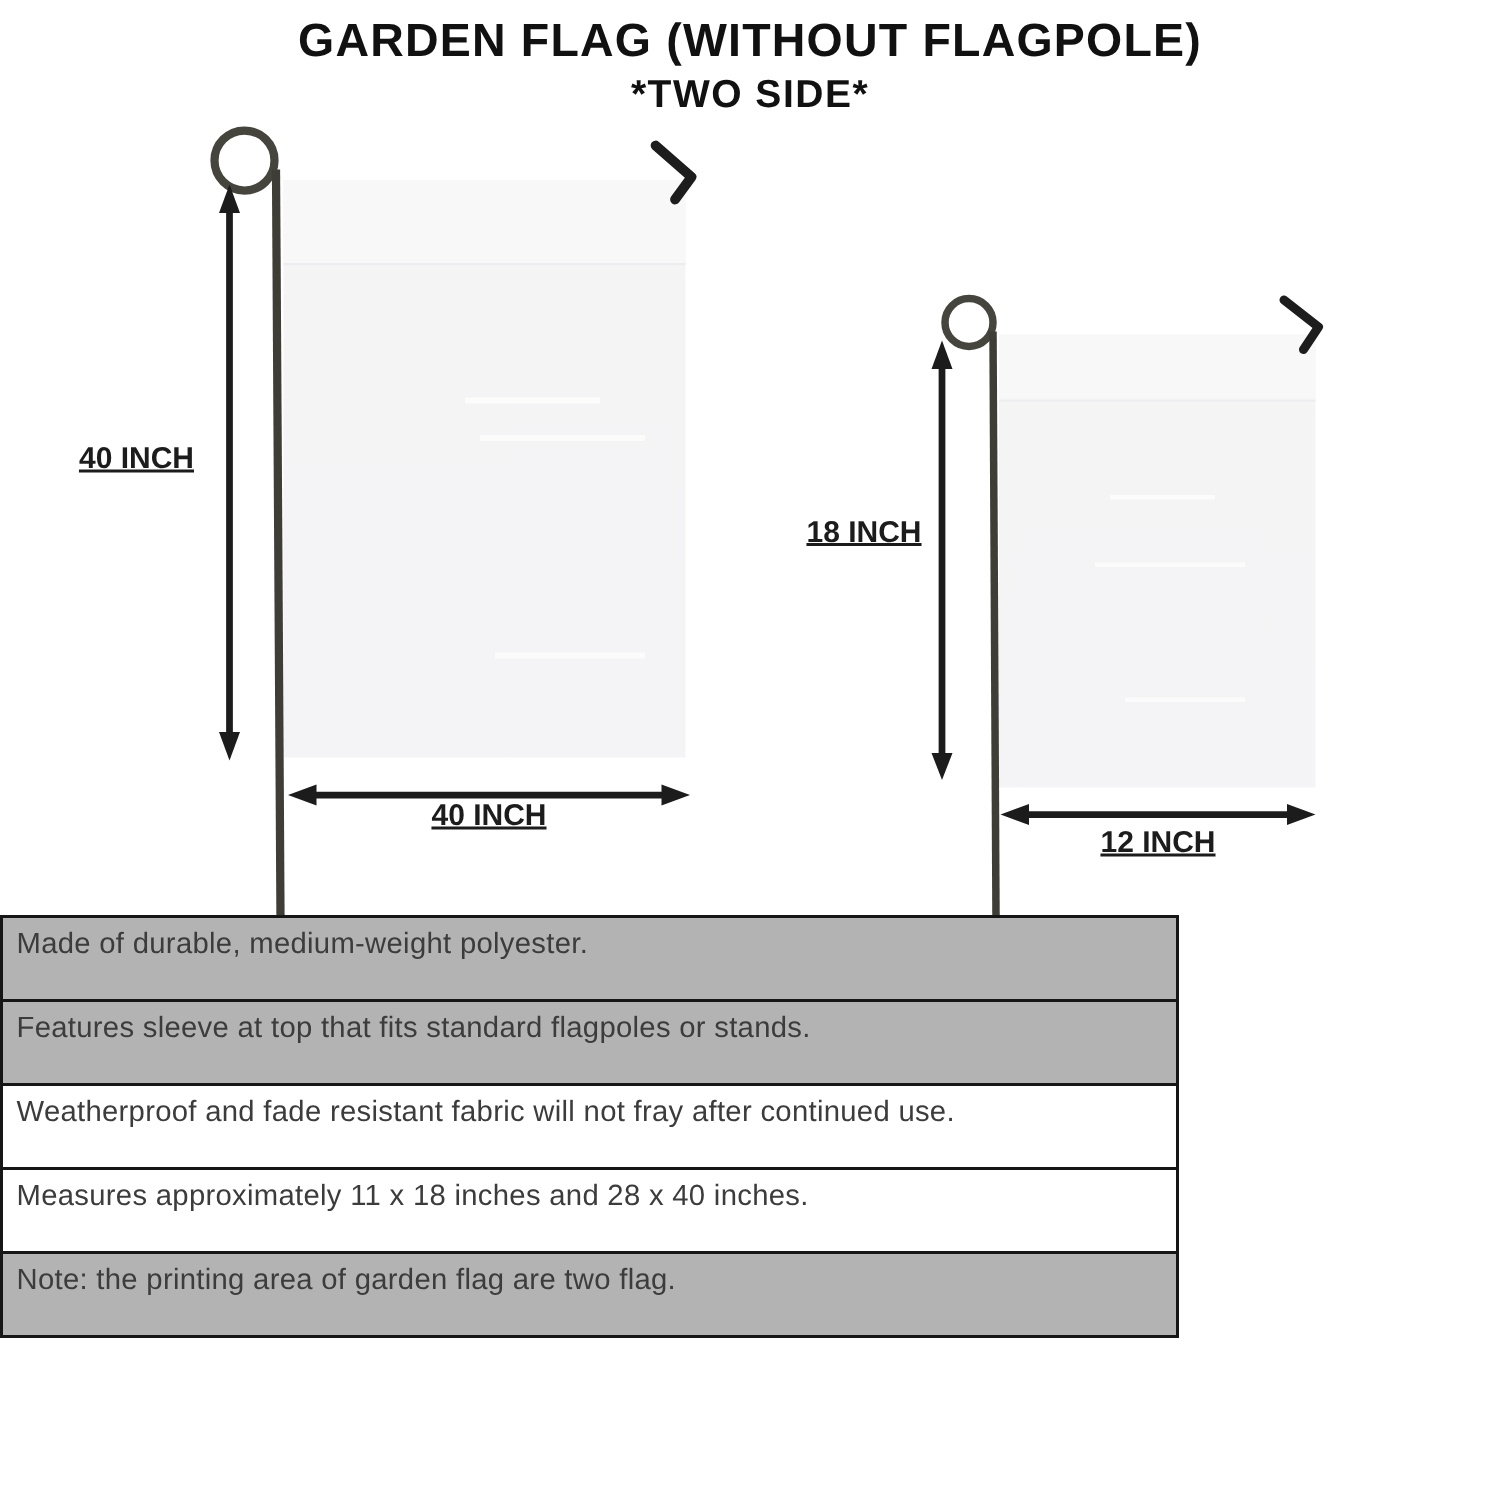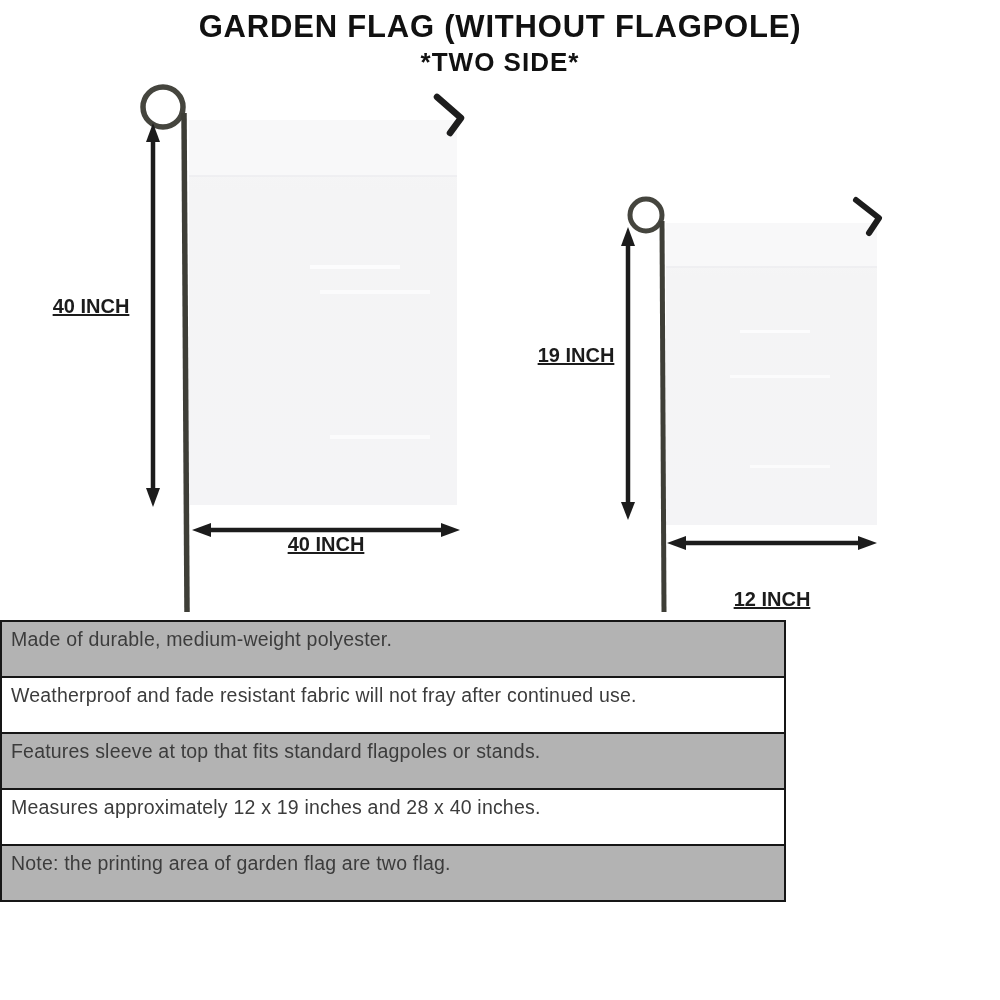--- a/index.html
+++ b/index.html
@@ -49,41 +49,41 @@
     font-size: 20px;
     font-weight: 700;
     color: #1c1c1c;
     text-align: center;
     white-space: nowrap;
     text-decoration: underline;
   }
   .label-40 { top: 220px; left: 36px;  width: 110px; }
   .label-28 { top: 458px; left: 226px; width: 200px; }
   .label-18 { top: 269px; left: 506px; width: 140px; }
-  .label-12 { top: 476px; left: 672px; width: 200px; margin-top: 37px; }
+  .label-12 { top: 476px; left: 672px; width: 200px; }
 
   
   .features {
     position: absolute;
     top: 610px; left: 0;
     width: 786px;
   }
   .feature-row {
     width: 100%;
     height: 58px;
     border: 2px solid #161616;
     margin-top: -2px;
     padding: 6px 10px 0 9px;
     font-size: 19.5px;
     font-weight: 400;
     color: #3c3c3c;
     background: #ffffff;
     letter-spacing: 0.2px;
   }
-  .feature-row:first-child { margin-top: 10px; }
+  .feature-row:first-child { margin-top: 0; }
   .feature-row.shaded { background: #b3b3b3; }
 </style>
 </head>
 <body>
 
 <div class="page">
 
   <div class="header">
     <div class="title-line1">GARDEN FLAG (WITHOUT FLAGPOLE)</div>
     <div class="title-line2">*TWO SIDE*</div>
@@ -149,25 +149,25 @@
         <g stroke="#1c1c1c" fill="#1c1c1c">
           <line x1="680" y1="468" x2="864" y2="468" stroke-width="4.5"></line>
           <polygon points="667,468 686,461 686,475" stroke="none"></polygon>
           <polygon points="877,468 858,461 858,475" stroke="none"></polygon>
         </g>
       </g>
     </svg>
 
     <div class="dim-label label-40">40 INCH</div>
     <div class="dim-label label-28">40 INCH</div>
-    <div class="dim-label label-18">19 INCH</div>
+    <div class="dim-label label-18">18 INCH</div>
     <div class="dim-label label-12">12 INCH</div>
   </div>
 
   <div class="features">
     <div class="feature-row shaded">Made of durable, medium-weight polyester.</div>
+    <div class="feature-row shaded">Features sleeve at top that fits standard flagpoles or stands.</div>
     <div class="feature-row">Weatherproof and fade resistant fabric will not fray after continued use.</div>
-    <div class="feature-row shaded">Features sleeve at top that fits standard flagpoles or stands.</div>
-    <div class="feature-row">Measures approximately 12 x 19 inches and 28 x 40 inches.</div>
+    <div class="feature-row">Measures approximately 11 x 18 inches and 28 x 40 inches.</div>
     <div class="feature-row shaded">Note: the printing area of garden flag are two flag.</div>
   </div>
 
 </div>
 
 </body></html>

